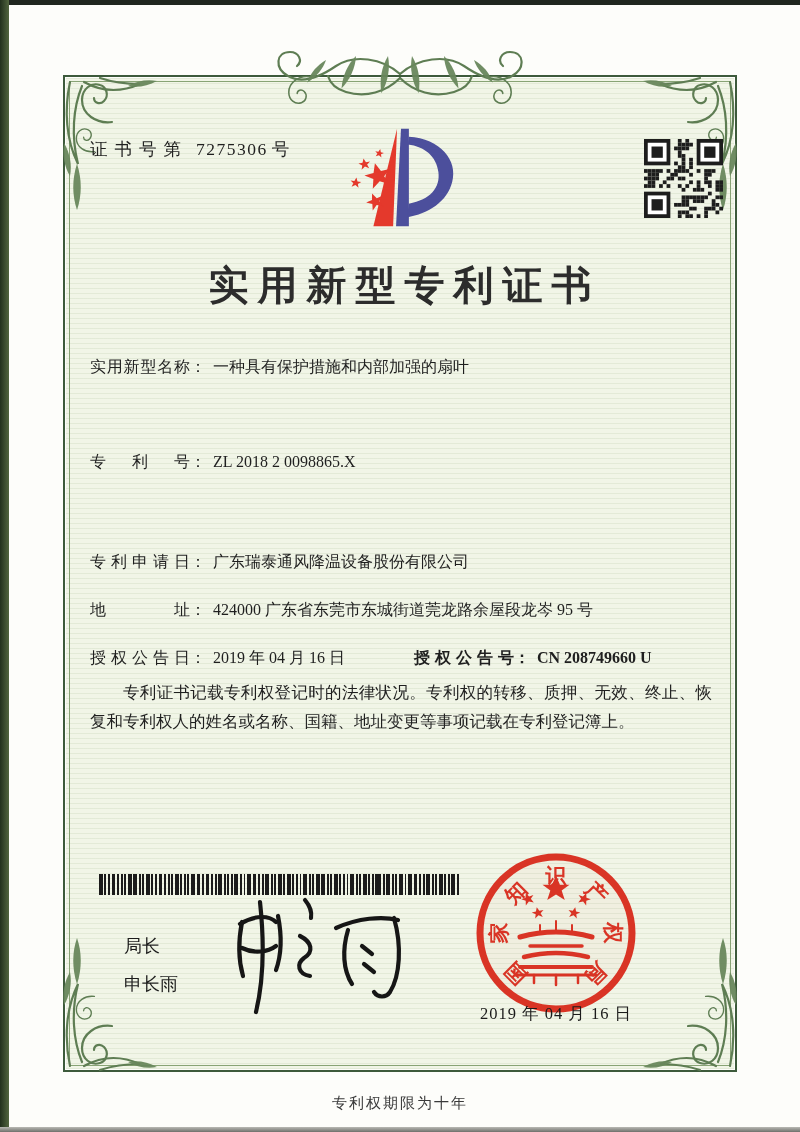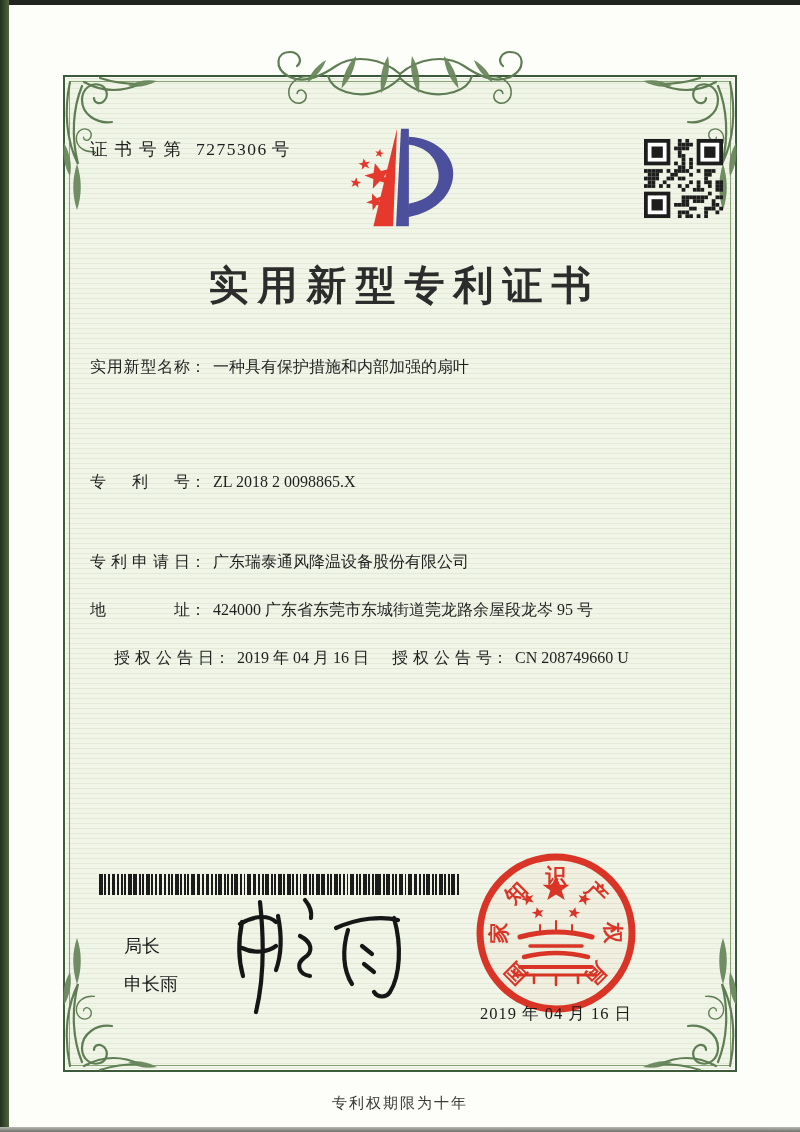--- a/index.html
+++ b/index.html
@@ -22,23 +22,23 @@
   .cert-no .pfx{letter-spacing:7px;}
   .cert-no .num{margin:0 4px 0 8px;letter-spacing:1.5px;}
   .logo{position:absolute;left:336px;top:126px;width:128px;height:108px;}
   .qr{position:absolute;left:644px;top:139px;width:79px;height:79px;}
   .title{position:absolute;left:0;top:258px;width:800px;text-align:center;font-size:40px;font-weight:600;
          letter-spacing:9px;text-indent:9px;color:#2c2c2c;}
   
   .row{position:absolute;left:90px;font-size:16px;color:#1f1f1f;white-space:nowrap;}
   .flabel{display:inline-block;width:100px;text-align:justify;text-align-last:justify;vertical-align:bottom;}
   .colon{margin-right:7px;}
-  .r0{top:357px}.r1{top:405px}.r2{top:472px}.r3{top:500px}.r4{top:552px}.r5{top:600px}
-  .row-grant-left{top:648px;left:90px;margin-left:24px;}
-  .row-grant-right{top:648px;left:392px;}
+  .r0{top:357px}.r1{top:405px}.r2{top:452px}.r3{top:500px}.r4{top:552px}.r5{top:600px}
+  .row-grant-left{top:648px;left:90px;}
+  .row-grant-right{top:648px;left:414px;font-weight:bold;}
   
   .body-text{position:absolute;left:90px;top:678px;width:622px;font-size:16.5px;line-height:29px;
              text-align:justify;color:#1f1f1f;}
   .body-text p{margin:0;text-indent:2em;}
   
   .barcode{position:absolute;left:99px;top:874px;width:377px;height:21px;display:flex;overflow:hidden;}
   .barcode .b{height:100%;background:#1b1b1b;flex:none;}
   .barcode .g{height:100%;flex:none;}
   
   .signer-title{position:absolute;left:124px;top:934px;font-size:18px;color:#1c1c1c;
@@ -263,20 +263,21 @@
     <span class="flabel">地址</span><span class="colon">：</span><span>424000 广东省东莞市东城街道莞龙路余屋段龙岑 95 号</span>
   </div>
   <div class="row row-grant-left">
     <span class="flabel">授权公告日</span><span class="colon">：</span><span>2019 年 04 月 16 日</span>
   </div>
   <div class="row row-grant-right">
     <span class="flabel">授权公告号</span><span class="colon">：</span><span>CN 208749660 U</span>
   </div>
 
   <div class="body-text">
+    <p>专利证书记载专利权登记时的法律状况。专利权的转移、质押、无效、终止、恢复和专利权人的姓名或名称、国籍、地址变更等事项记载在专利登记簿上。</p>
   </div>
 
   <div class="barcode" id="barcode">
       <div class="b" style="width: 3.8px;"></div>
       <div class="g" style="width: 1.7px;"></div>
       <div class="b" style="width: 1.9px;"></div>
       <div class="g" style="width: 1.7px;"></div>
       <div class="b" style="width: 1.9px;"></div>
       <div class="g" style="width: 1.7px;"></div>
       <div class="b" style="width: 3.8px;"></div>

